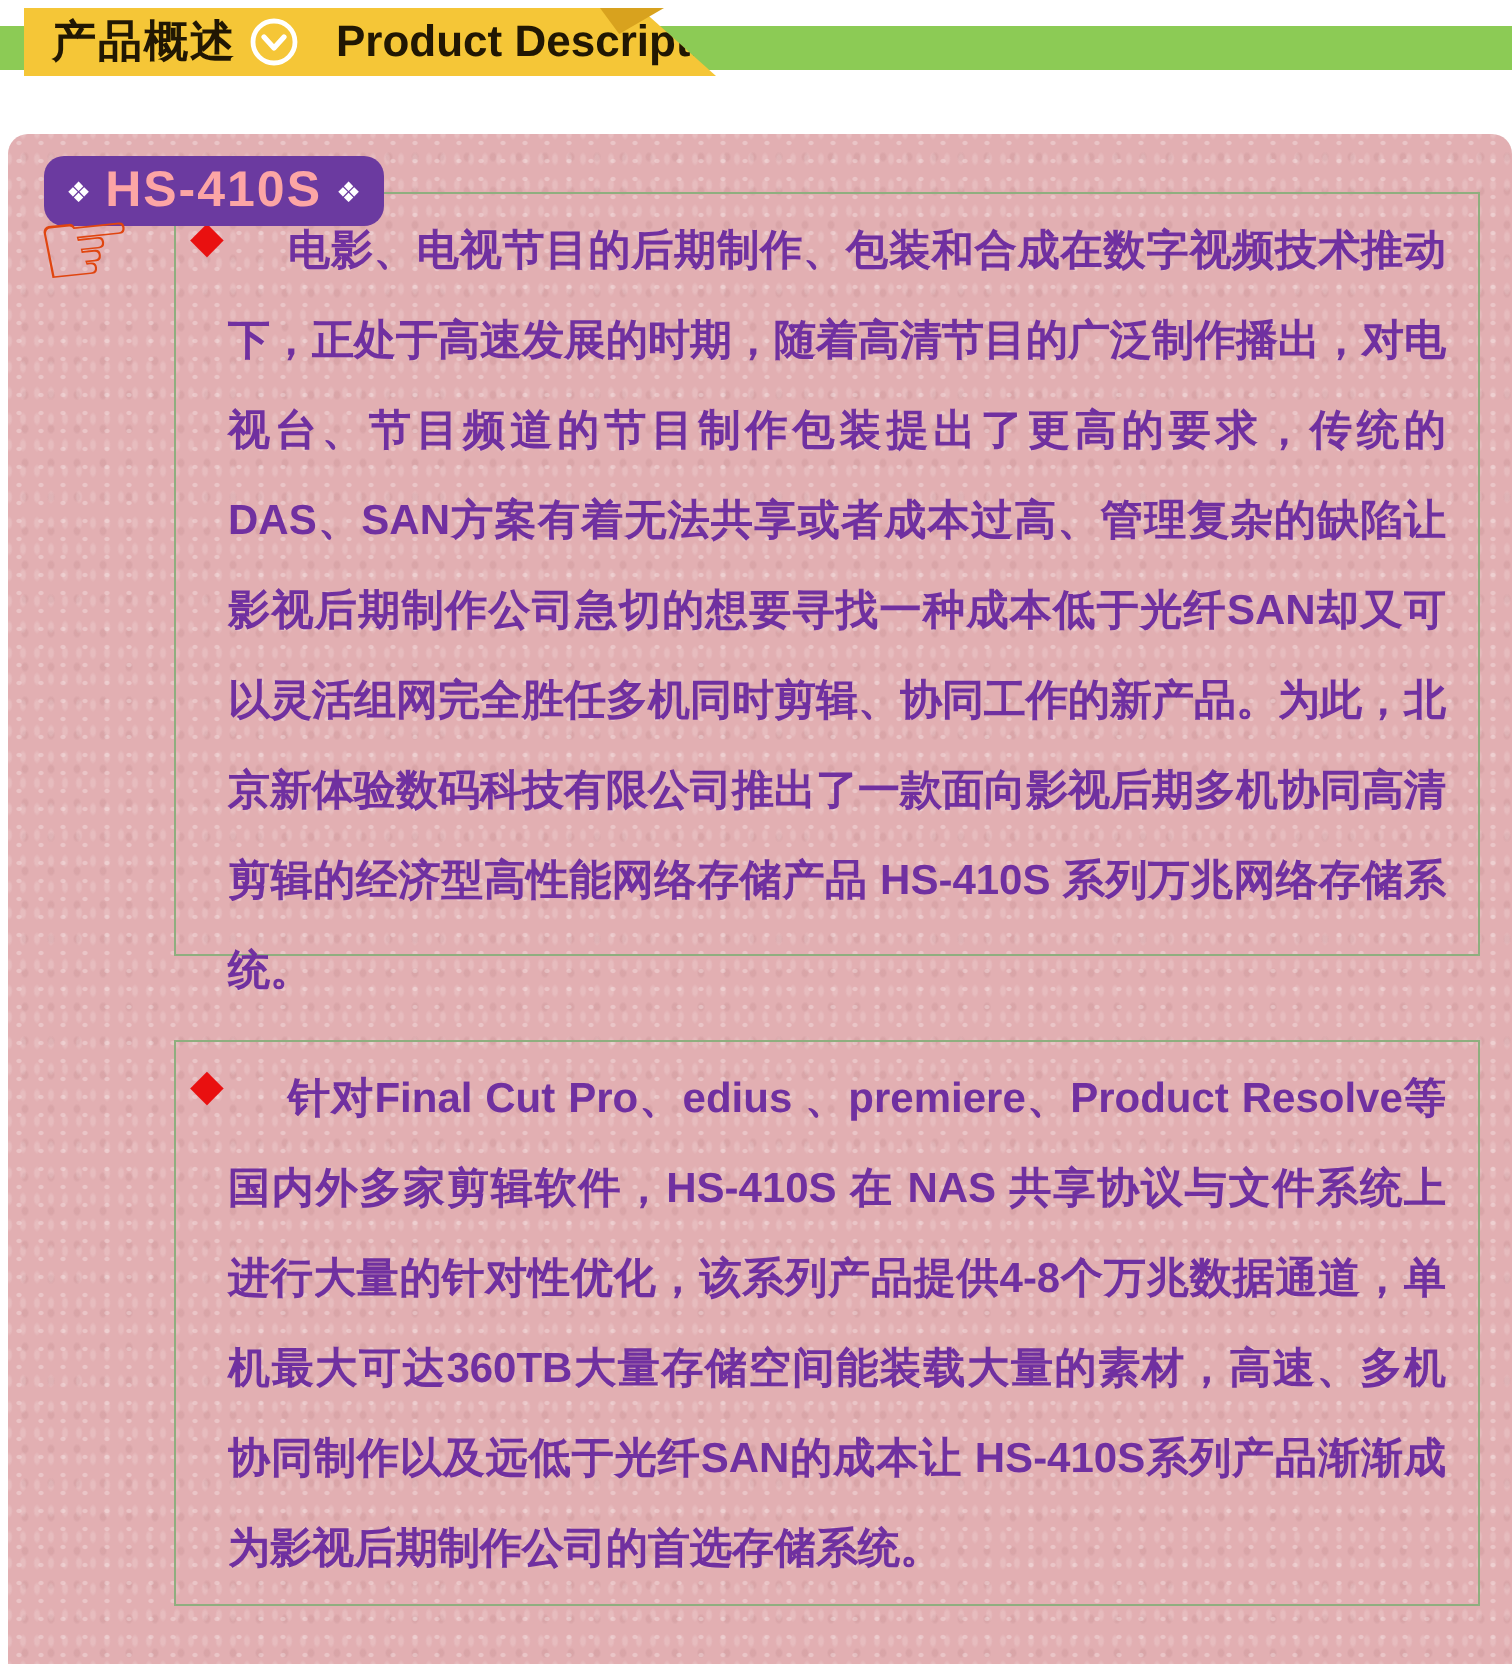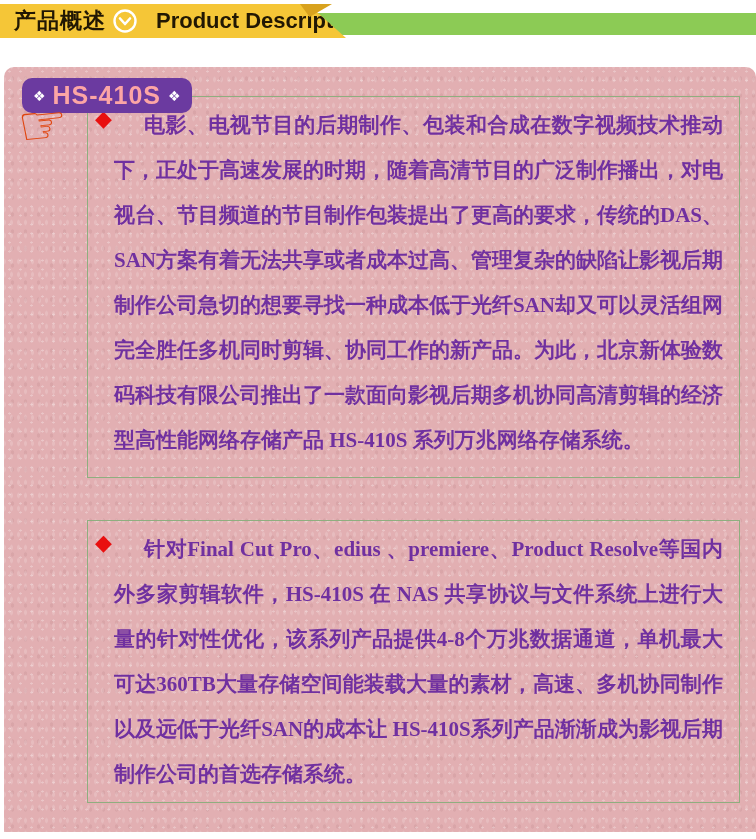--- a/index.html
+++ b/index.html
@@ -13,21 +13,21 @@
     overflow:hidden;
   }
 
   
   .green-bar {
     position:absolute; left:0; top:13px;
     width:756px; height:22px;
     background:#8ccb55;
   }
   .ribbon {
-    position:absolute; left:0; top:4px;
+    position:absolute; left:12px; top:4px;
     width:346px; height:34px;
     background:#f5c637;
     clip-path:polygon(0 0, 89% 0, 100% 100%, 0 100%);
     display:flex; align-items:center;
     white-space:nowrap;
   }
   .ribbon-fold {
     position:absolute; left:300px; top:4px;
     width:32px; height:13px;
     background:#d8a21e;
@@ -100,21 +100,21 @@
   }
 
   .box p {
     margin:0;
     padding:6px 16px 0 26px;
     text-indent:30px;
     font-size:21px; font-weight:bold;
     line-height:45px;
     color:#7030a0;
     text-align:justify;
-    font-family:Liberation Serif, serif;
+    font-family:Liberation Sans, sans-serif;
   }
 </style>
 </head>
 <body>
 
 <div class="page">
 
   <header>
     <div class="green-bar"></div>
     <div class="ribbon">

